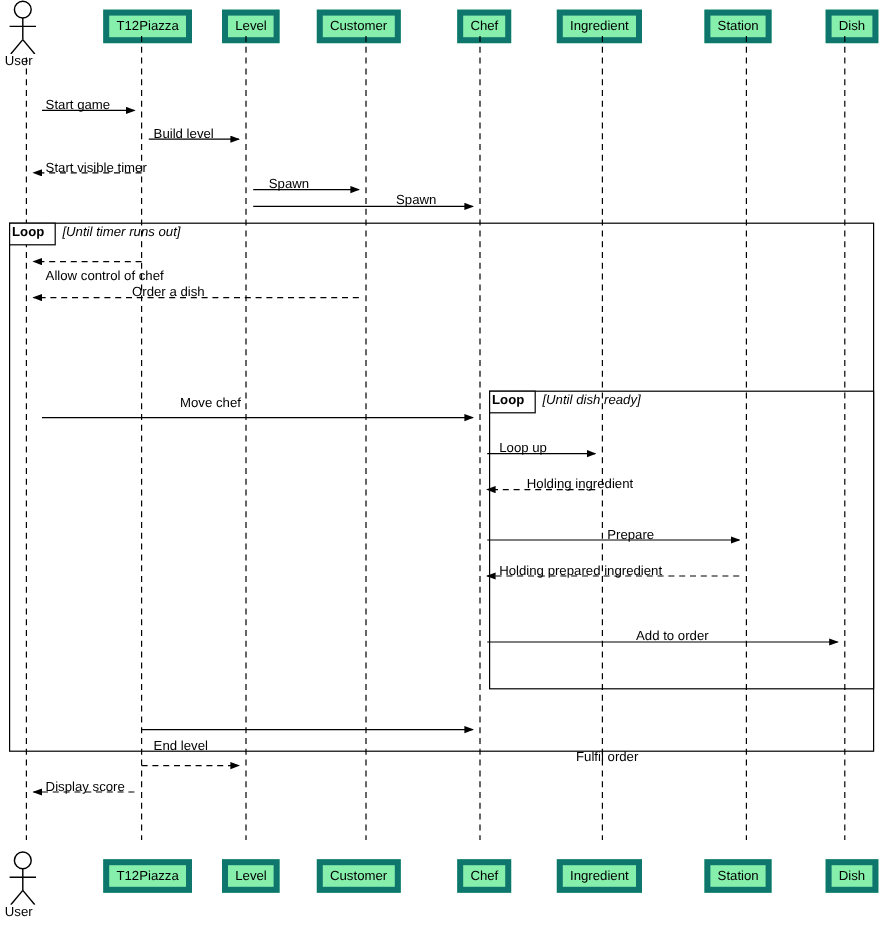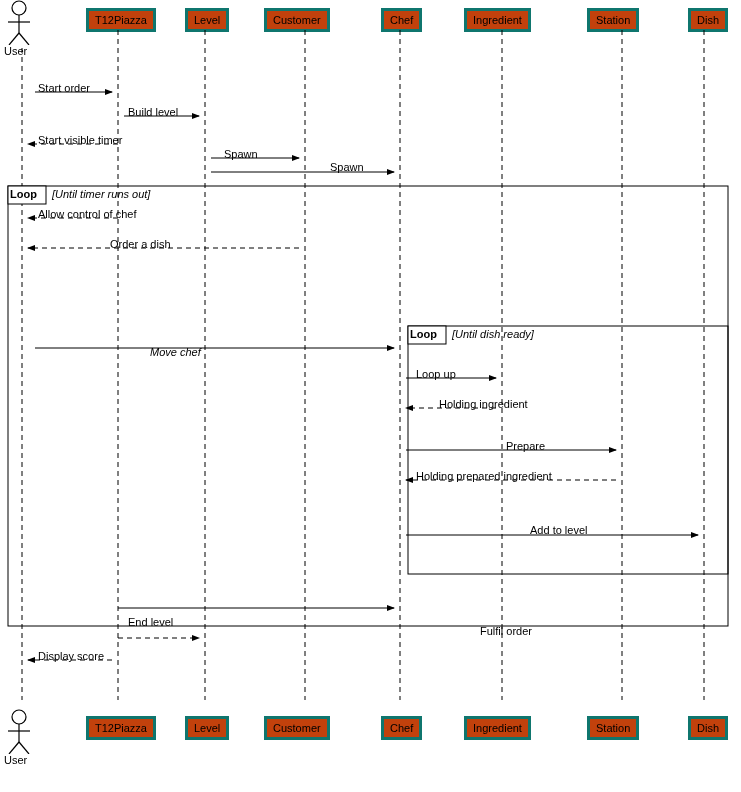--- a/index.html
+++ b/index.html
@@ -13,23 +13,23 @@
       overflow: hidden;
     }
     .diagram {
       position: relative;
       width: 741px;
       height: 792px;
     }
     
     .lifeline-header {
       position: absolute;
-      border: 3px solid #0f766e;
+      border: 5px solid #0f766e;
       padding: 3px 6px;
-      background: #c2410c;
+      background: #86efac;
       white-space: nowrap;
       text-align: center;
     }
     
     .actor {
       position: absolute;
       font-size: 11px;
     }
     svg.actor-svg {
       display: block;
@@ -134,41 +134,41 @@
     <line x1="406" y1="535" x2="698" y2="535" stroke="#000" stroke-width="1" marker-end="url(#arrow)"></line>
 
     <line x1="118" y1="608" x2="394" y2="608" stroke="#000" stroke-width="1" marker-end="url(#arrow)"></line>
 
     <line x1="118" y1="638" x2="199" y2="638" stroke="#000" stroke-width="1" stroke-dasharray="5,4" marker-end="url(#arrow)"></line>
 
     <line x1="112" y1="660" x2="28" y2="660" stroke="#000" stroke-width="1" stroke-dasharray="5,4" marker-end="url(#arrow)"></line>
 
   </svg>
 
-  <div style="position:absolute; left:38px; top:82px;">Start order</div>
+  <div style="position:absolute; left:38px; top:82px;">Start game</div>
   <div style="position:absolute; left:128px; top:106px;">Build level</div>
   <div style="position:absolute; left:38px; top:134px;">Start visible timer</div>
   <div style="position:absolute; left:224px; top:148px;">Spawn</div>
   <div style="position:absolute; left:330px; top:161px;">Spawn</div>
 
   <div style="position:absolute; left:10px; top:188px; font-weight:bold; font-size:11px;">Loop</div>
   <div style="position:absolute; left:52px; top:188px; font-size:11px; font-style:italic;">[Until timer runs out]</div>
 
-  <div style="position:absolute; left:38px; top:208px;">Allow control of chef</div>
+  <div style="position:absolute; left:38px; top:224px;">Allow control of chef</div>
   <div style="position:absolute; left:110px; top:238px;">Order a dish</div>
-  <div style="position:absolute; left:150px; top:346px;font-style:italic;">Move chef</div>
+  <div style="position:absolute; left:150px; top:330px;">Move chef</div>
 
   <div style="position:absolute; left:410px; top:328px; font-weight:bold; font-size:11px;">Loop</div>
   <div style="position:absolute; left:452px; top:328px; font-size:11px; font-style:italic;">[Until dish ready]</div>
 
   <div style="position:absolute; left:416px; top:368px;">Loop up</div>
   <div style="position:absolute; left:439px; top:398px;">Holding ingredient</div>
   <div style="position:absolute; left:490px; top:440px;padding-left:16px;">Prepare</div>
   <div style="position:absolute; left:416px; top:470px;">Holding prepared ingredient</div>
-  <div style="position:absolute; left:530px; top:524px;">Add to level</div>
+  <div style="position:absolute; left:530px; top:524px;">Add to order</div>
 
   <div style="position:absolute; left:480px; top:597px;margin-top:28px;">Fulfil order</div>
 
   <div style="position:absolute; left:128px; top:616px;">End level</div>
   <div style="position:absolute; left:38px; top:650px;">Display score</div>
 
   <div class="actor" style="position:absolute; left:4px; top:709px;">
     <svg class="actor-svg" width="30" height="45" viewBox="0 0 30 45">
       <circle cx="15" cy="8" r="7" fill="none" stroke="#000" stroke-width="1.2"></circle>
       <line x1="15" y1="15" x2="15" y2="33" stroke="#000" stroke-width="1.2"></line>

